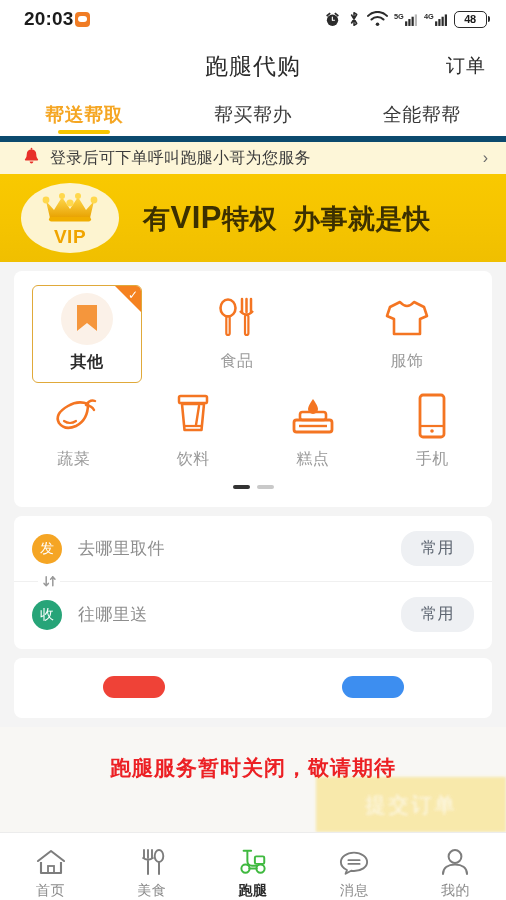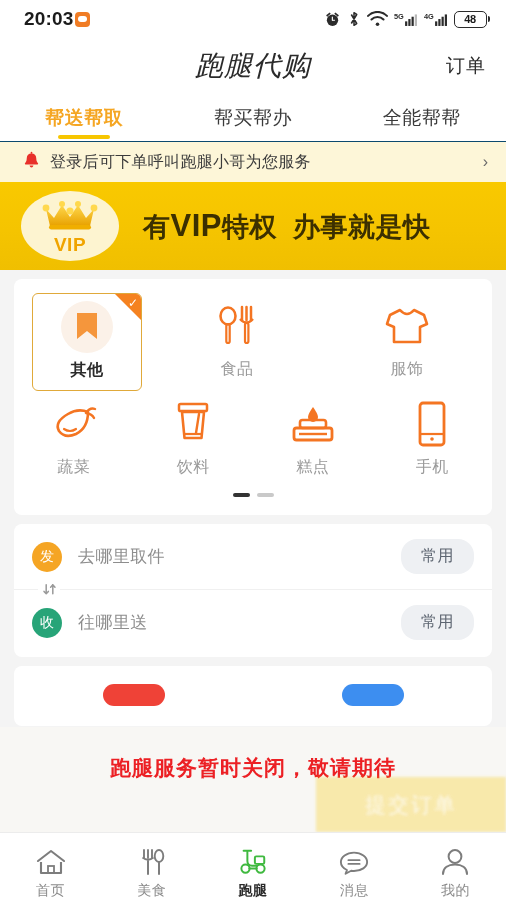--- a/index.html
+++ b/index.html
@@ -36,46 +36,46 @@
   }
   .batt-tip { width: 2.5px; height: 6px; background: #2b2b2b; border-radius: 0 2px 2px 0; }
 
   
   .header {
     height: 56px; background: #fff;
     display: flex; align-items: center; position: relative;
   }
   .header-title {
     position: absolute; left: 0; right: 0; text-align: center;
-    font-size: 28px; color: #2b2b2b; letter-spacing: 1px; font-style: italic;
+    font-size: 23px; color: #2b2b2b; letter-spacing: 1px;
   }
   .header-action {
     margin-left: auto; margin-right: 20px; position: relative; z-index: 2;
     font-size: 19px; color: #2b2b2b; letter-spacing: 1px;
   }
 
   
   .tabs {
     height: 48px; background: #fff; display: flex;
-    align-items: center; border-bottom: 1px solid #0c4a6e; justify-content: center;
+    align-items: center; border-bottom: 6px solid #0c4a6e; justify-content: center;
   }
   .tab {
     flex: 1; text-align: center; font-size: 19px; color: #3a3a3a;
     position: relative; height: 100%; display: flex; align-items: center; justify-content: center;
     letter-spacing: .5px;
   }
   .tab.active { color: #f5a623; font-weight: bold; }
   .tab.active::after {
     content: ""; position: absolute; bottom: 2px; left: 50%; transform: translateX(-50%);
     width: 52px; height: 4px; background: #f7c600; border-radius: 2px;
   }
 
   
   .notice {
-    height: 40px; background: #fdf6d8; display: flex; align-items: center;
+    height: 32px; background: #fdf6d8; display: flex; align-items: center;
     padding: 0 18px 0 22px; gap: 9px;
   }
   .notice-text { font-size: 16px; color: #3b3b3b; flex: 1; letter-spacing: .3px; }
   .notice-arrow { font-size: 16px; color: #6b6b6b; }
 
   
   .vip {
     height: 88px; background: linear-gradient(180deg,#f9c900 0%,#f5c400 55%,#f0bf00 100%);
     display: flex; align-items: center; padding-left: 21px; gap: 24px;
     position: relative; overflow: hidden;

